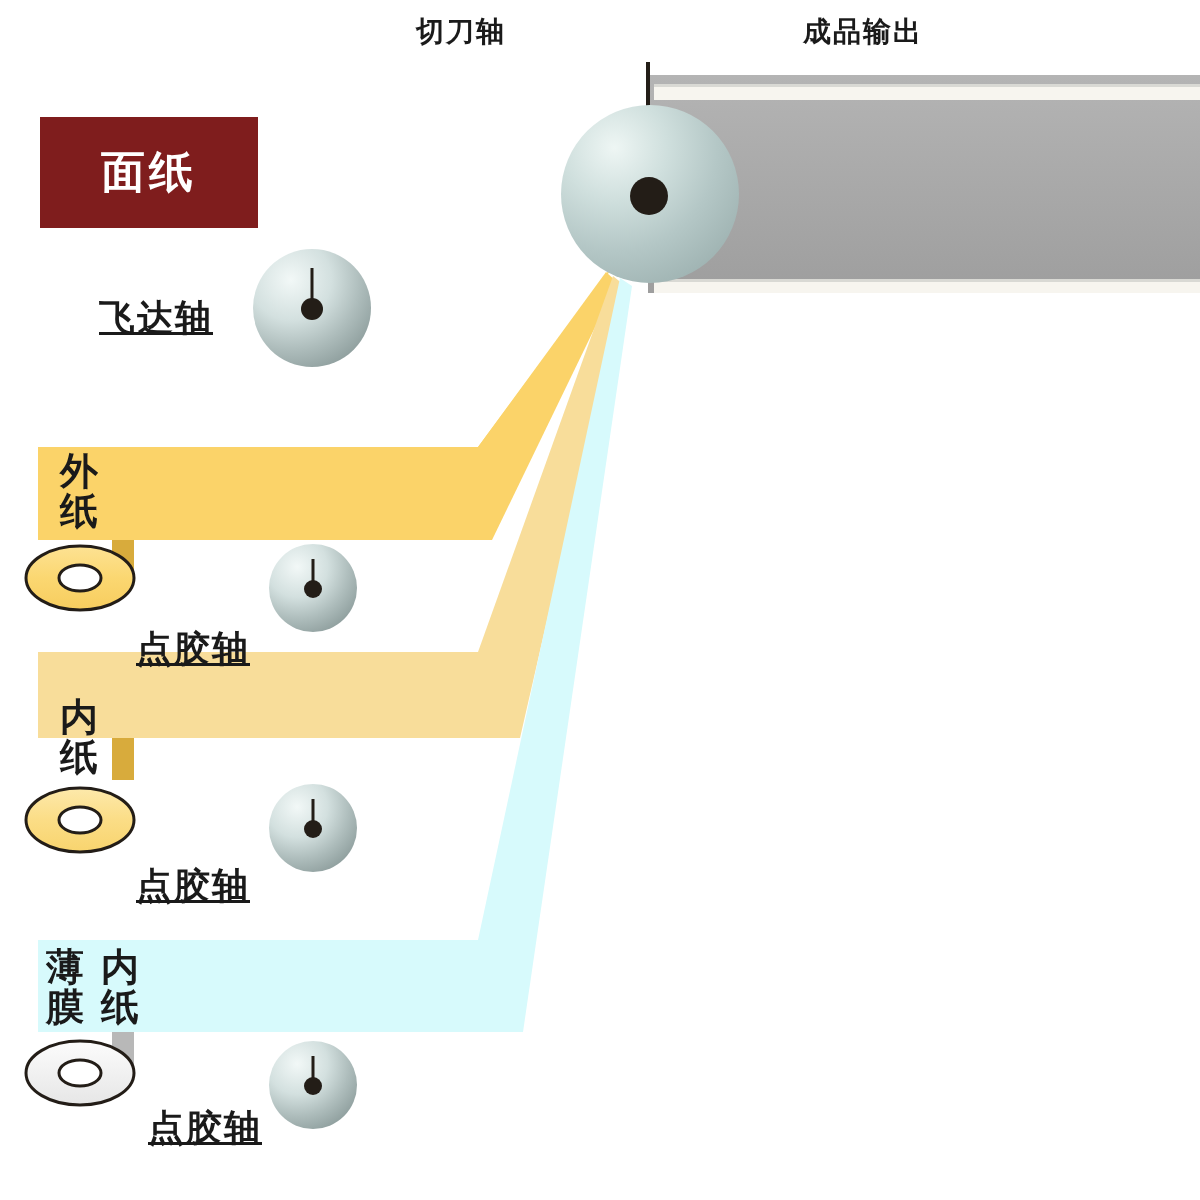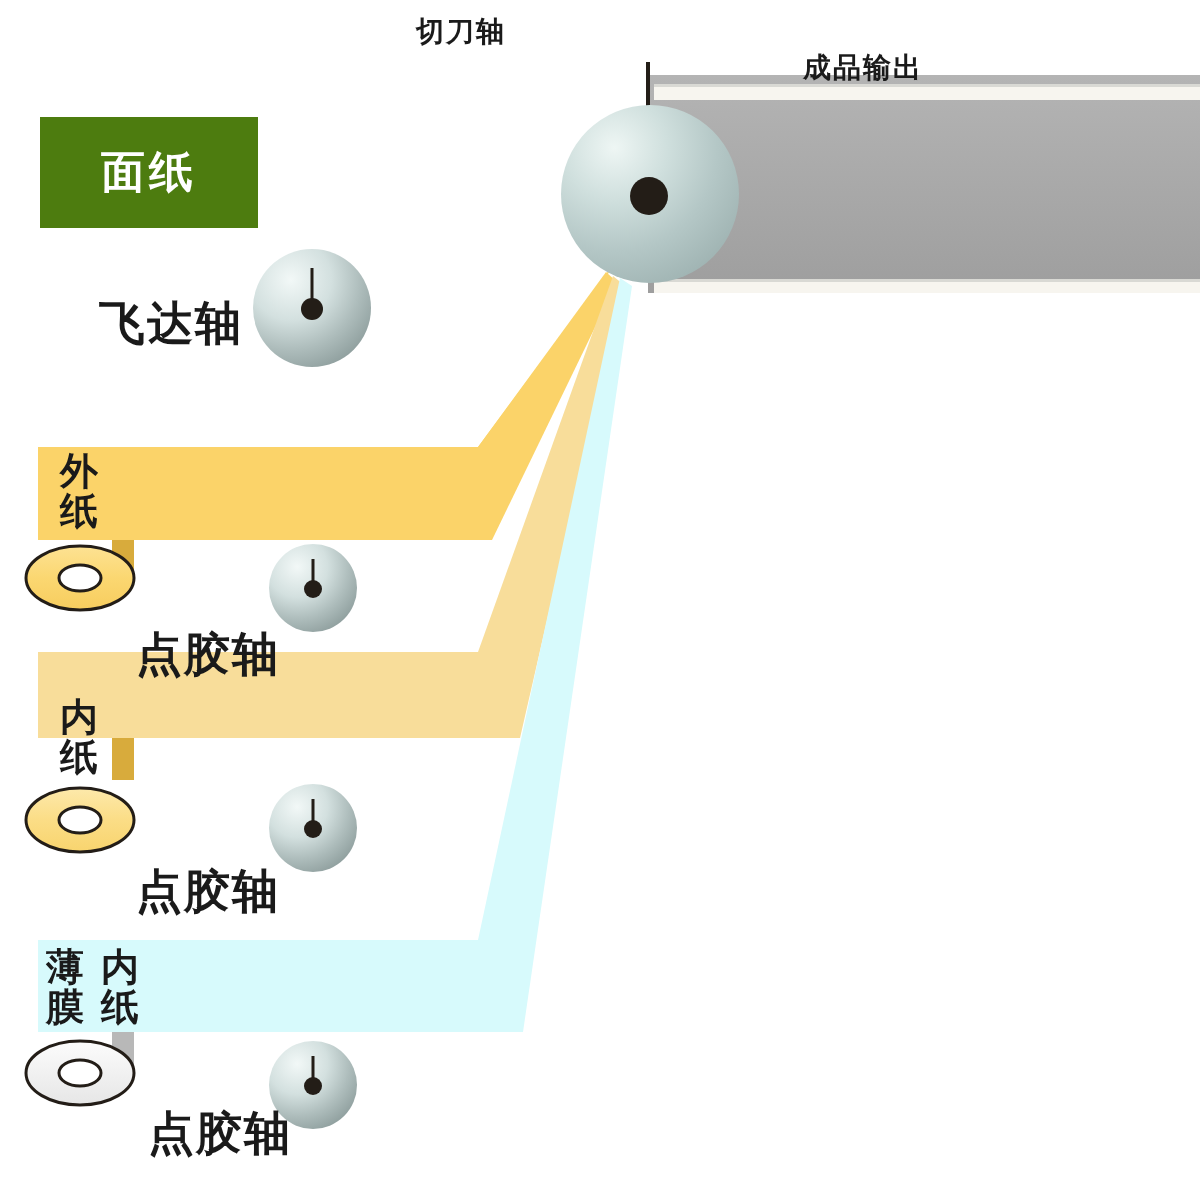--- a/index.html
+++ b/index.html
@@ -27,34 +27,34 @@
   .lbl {
     position: absolute;
     color: #1a1a1a;
     font-family: "DejaVu Sans", "Liberation Sans", sans-serif;
     font-weight: 700;
     white-space: nowrap;
     letter-spacing: 2px;
     line-height: 1;
   }
   .lbl-heading { font-size: 28px; }
-  .lbl-roller  { font-size: 46px; }
+  .lbl-roller  { font-size: 36px; text-decoration: underline; }
   .lbl-strip   { font-size: 38px; line-height: 1.05; letter-spacing: 1px; }
   .lbl-strip-2col {
     font-size: 38px;
     line-height: 1.05;
     letter-spacing: 1px;
     display: grid;
     grid-template-columns: auto auto;
     column-gap: 16px;
     row-gap: 0px;
   }
   #facepaper-box {
     position: absolute;
-    background: #4d7c0f;
+    background: #7f1d1d;
     color: #ffffff;
     font-family: "DejaVu Sans", "Liberation Sans", sans-serif;
     font-weight: 700;
     font-size: 44px;
     letter-spacing: 4px;
     display: flex;
     align-items: center;
     justify-content: center;
   }
 </style>
@@ -175,21 +175,21 @@
       <path d="M 112 1032 L 134 1032 L 134 1072 L 112 1072 Z" fill="#b8b8b8"></path>
       <ellipse cx="80" cy="1073" rx="54" ry="32" fill="url(#rollFaceFilm)" stroke="#231d17" stroke-width="3"></ellipse>
       <ellipse cx="80" cy="1073" rx="21" ry="13" fill="#ffffff" stroke="#231d17" stroke-width="3"></ellipse>
     </g>
   </svg>
 
   <div id="facepaper-box" style="left:40px; top:117px; width:218px; height:111px;">面纸</div>
 
   <div class="lbl lbl-heading" style="left:416px; top:18px;">切刀轴</div>
 
-  <div class="lbl lbl-heading" style="left:803px; top:18px;margin-top:36px;">成品输出</div>
+  <div class="lbl lbl-heading" style="left:803px; top:18px;">成品输出</div>
 
   <div class="lbl lbl-roller" style="left:99px; top:300px;">飞达轴</div>
 
   <div class="lbl lbl-roller" style="left:136px; top:631px;">点胶轴</div>
 
   <div class="lbl lbl-roller" style="left:136px; top:868px;">点胶轴</div>
 
   <div class="lbl lbl-roller" style="left:148px; top:1110px;">点胶轴</div>
 
   <div class="lbl lbl-strip" style="left:60px; top:452px;">

